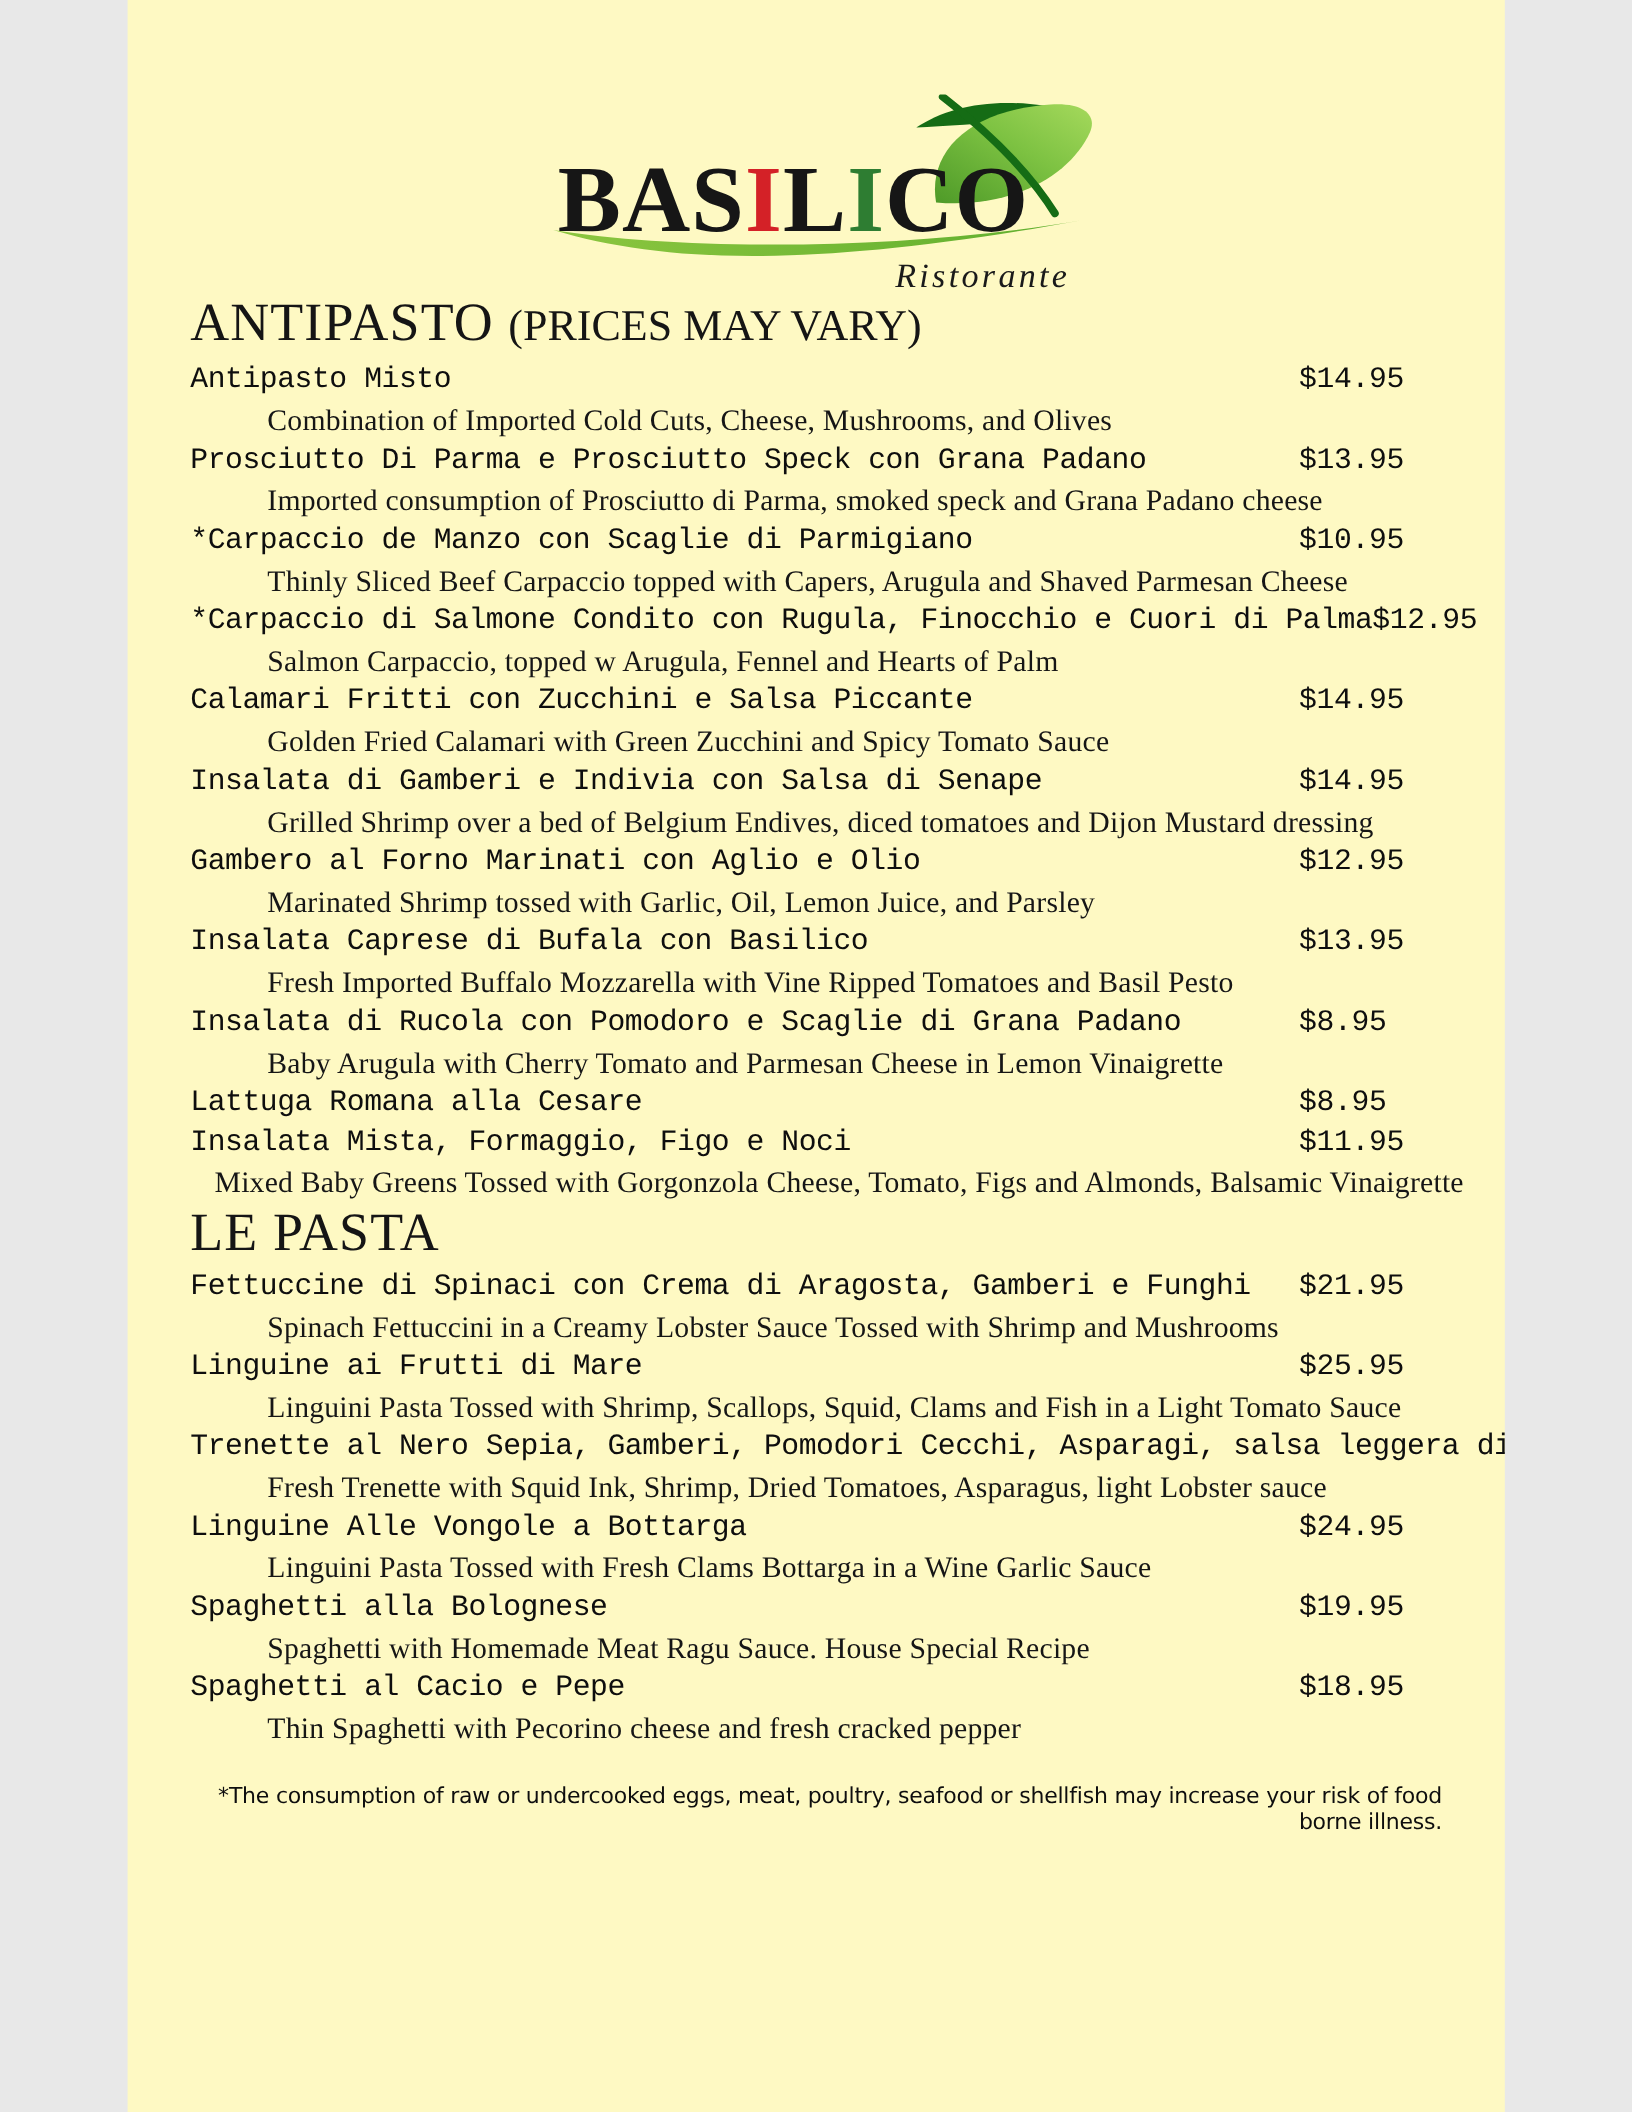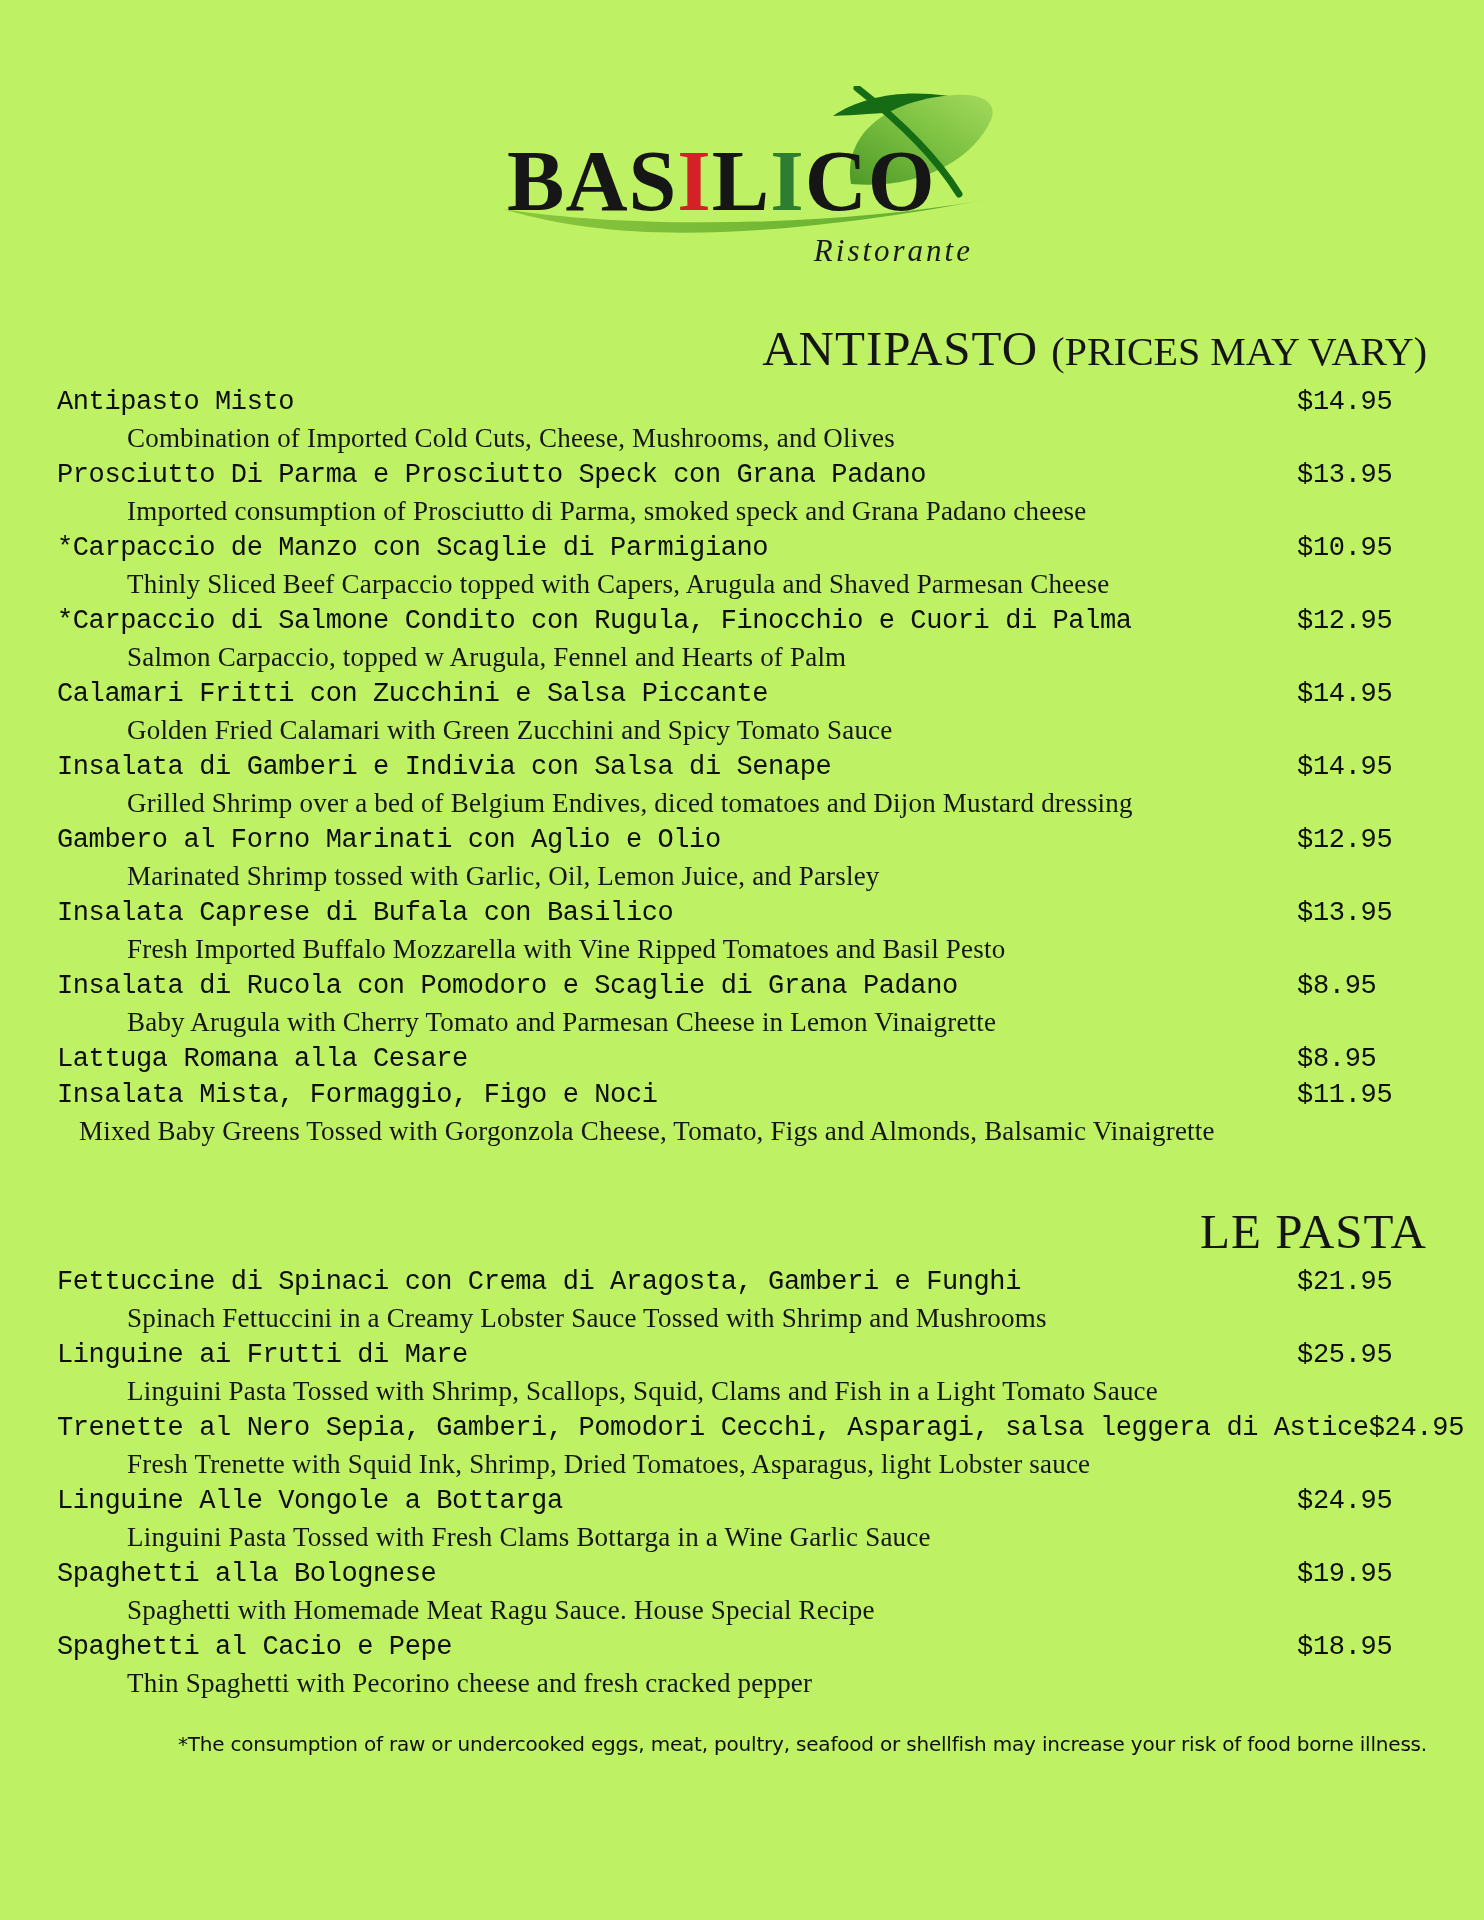--- a/index.html
+++ b/index.html
@@ -1,20 +1,20 @@
 <!DOCTYPE html>
 <html><head>
 <meta charset="utf-8">
 <style>
   html,body{margin:0;padding:0;background:#e8e8e8;}
   .page{
     position:relative;
-    width:1484px;height:1920px;
+    width:1252px;height:1920px;
     margin:0 auto;
-    background:#bef264;
+    background:#fef9c3;
     overflow:hidden;
     box-sizing:border-box;
     padding:92px 57px 0 57px;
     font-family:"Liberation Serif", serif;
     color:#111;
   }
   
   .logo{position:relative;width:470px;height:175px;margin:0 auto;}
   .leaf{position:absolute;top:-6px;right:-30px;width:186px;height:112px;z-index:1;}
   .wordmark{
@@ -24,24 +24,23 @@
     white-space:nowrap;
   }
   .swoosh{position:absolute;left:-8px;bottom:24px;width:490px;height:48px;z-index:3;}
   .logo-sub{
     position:absolute;right:4px;bottom:-2px;z-index:4;
     font-family:"Liberation Serif", serif;font-style:italic;
     font-size:31px;letter-spacing:3px;color:#1a1a1a;
   }
   
   .section-title{
-    text-align:right;
+    text-align:left;
     font-family:"Liberation Serif", serif;
     color:#151515;
-    margin-top:56px;
     line-height:52px;
     font-size:49px;
     letter-spacing:1px;
   }
   .section-title .note{font-size:40px;letter-spacing:0;}
   .items{margin-top:6px;}
   .item-row{display:flex;align-items:baseline;line-height:36px;}
   .item-name{
     flex:1 1 auto;
     font-family:Liberation Mono, monospace;

